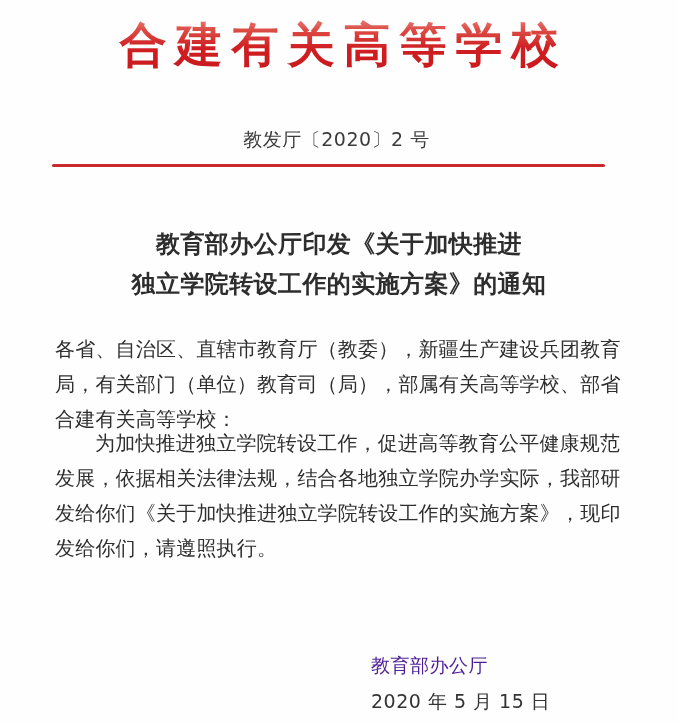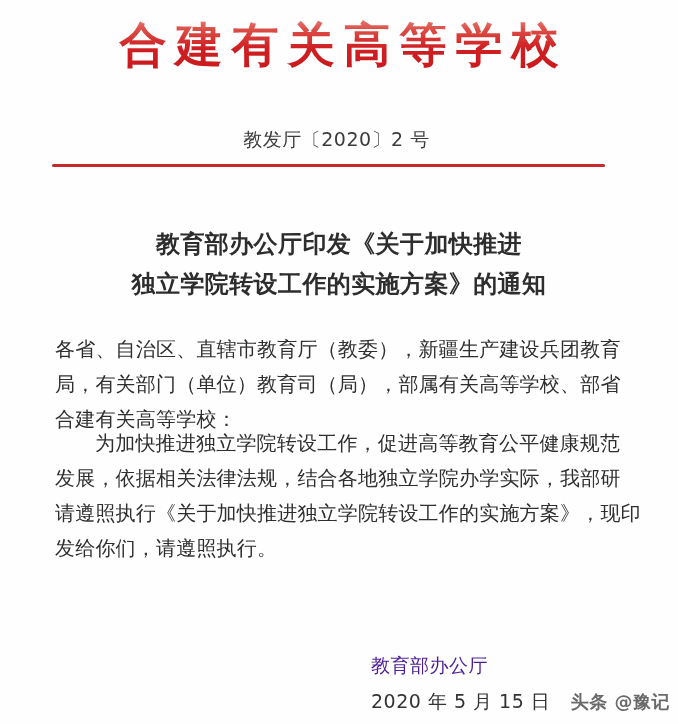--- a/index.html
+++ b/index.html
@@ -165,23 +165,22 @@
 
   <div class="body-block addressee">
     <span class="bline">各省、自治区、直辖市教育厅（教委），新疆生产建设兵团教育</span>
     <span class="bline">局，有关部门（单位）教育司（局），部属有关高等学校、部省</span>
     <span class="bline">合建有关高等学校：</span>
   </div>
 
   <div class="body-block paragraph">
     <span class="bline indent">为加快推进独立学院转设工作，促进高等教育公平健康规范</span>
     <span class="bline">发展，依据相关法律法规，结合各地独立学院办学实际，我部研</span>
-    <span class="bline">请遵照执行《关于加快推进独立学院转设工作的实施方案》，现印</span>
+    <span class="bline">发给你们《关于加快推进独立学院转设工作的实施方案》，现印</span>
     <span class="bline">发给你们，请遵照执行。</span>
   </div>
 
   <div class="signature">教育部办公厅</div>
 
   <div class="sign-date">2020 年 5 月 15 日</div>
 
-  <div class="watermark">头条 @豫记</div>
 
 </div>
 
 </body></html>

